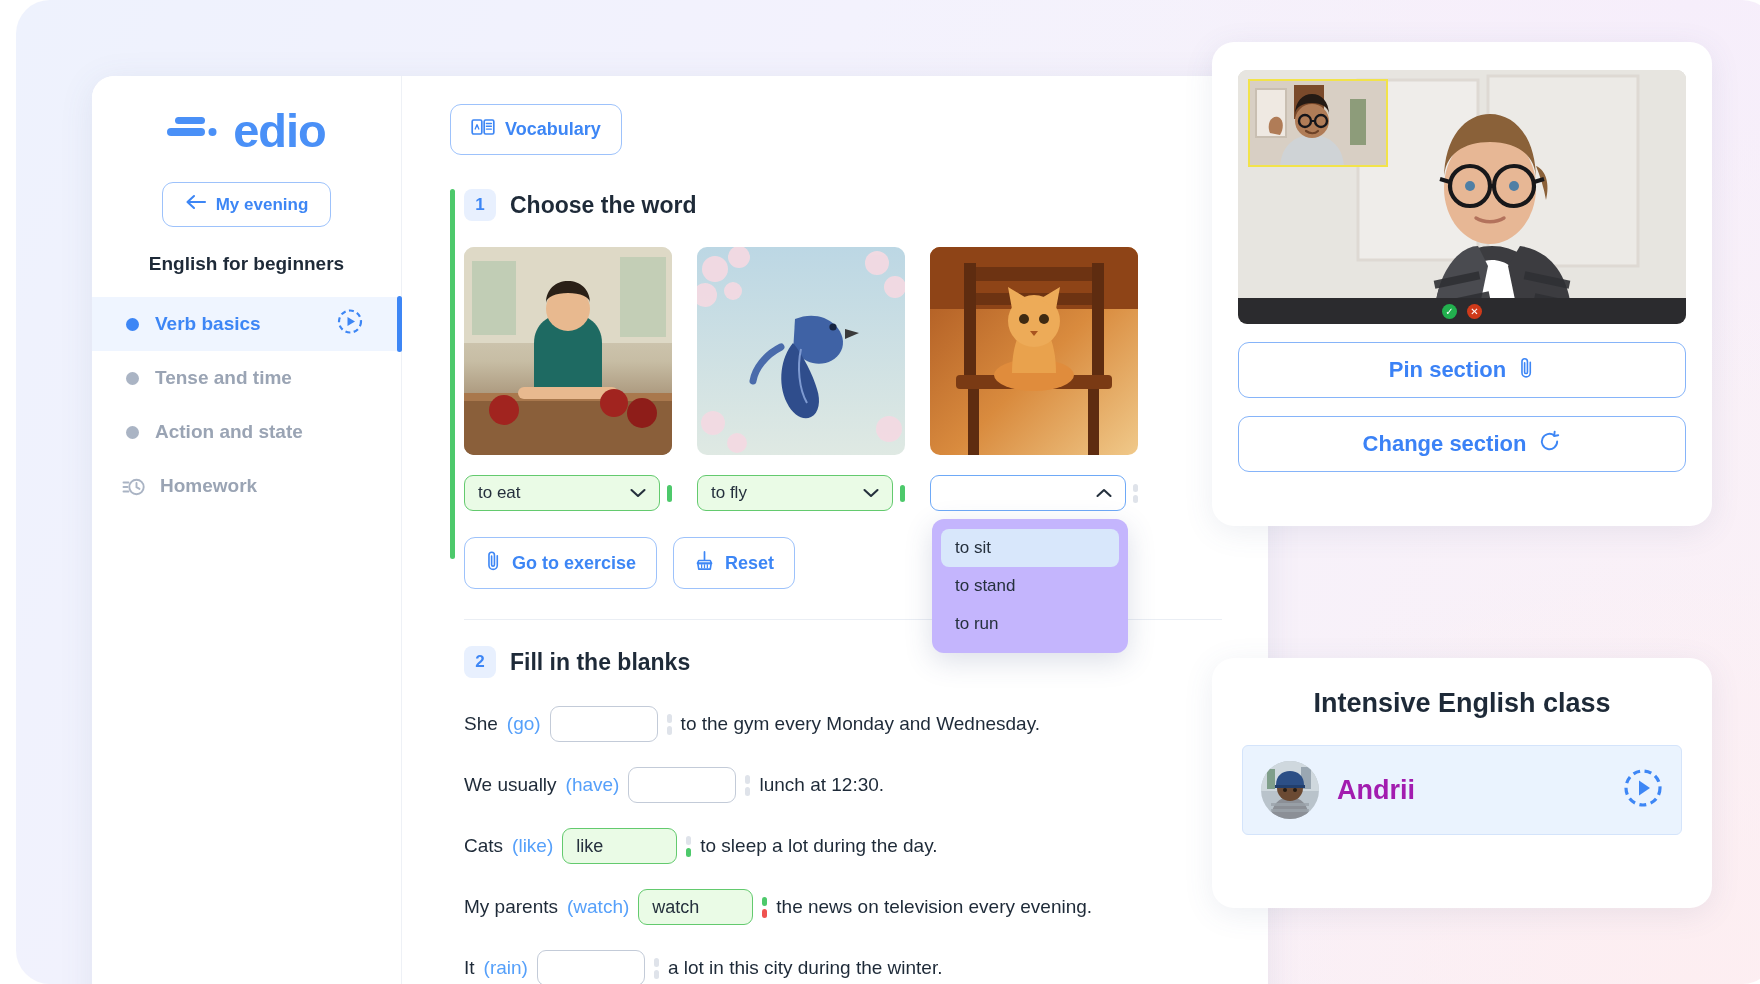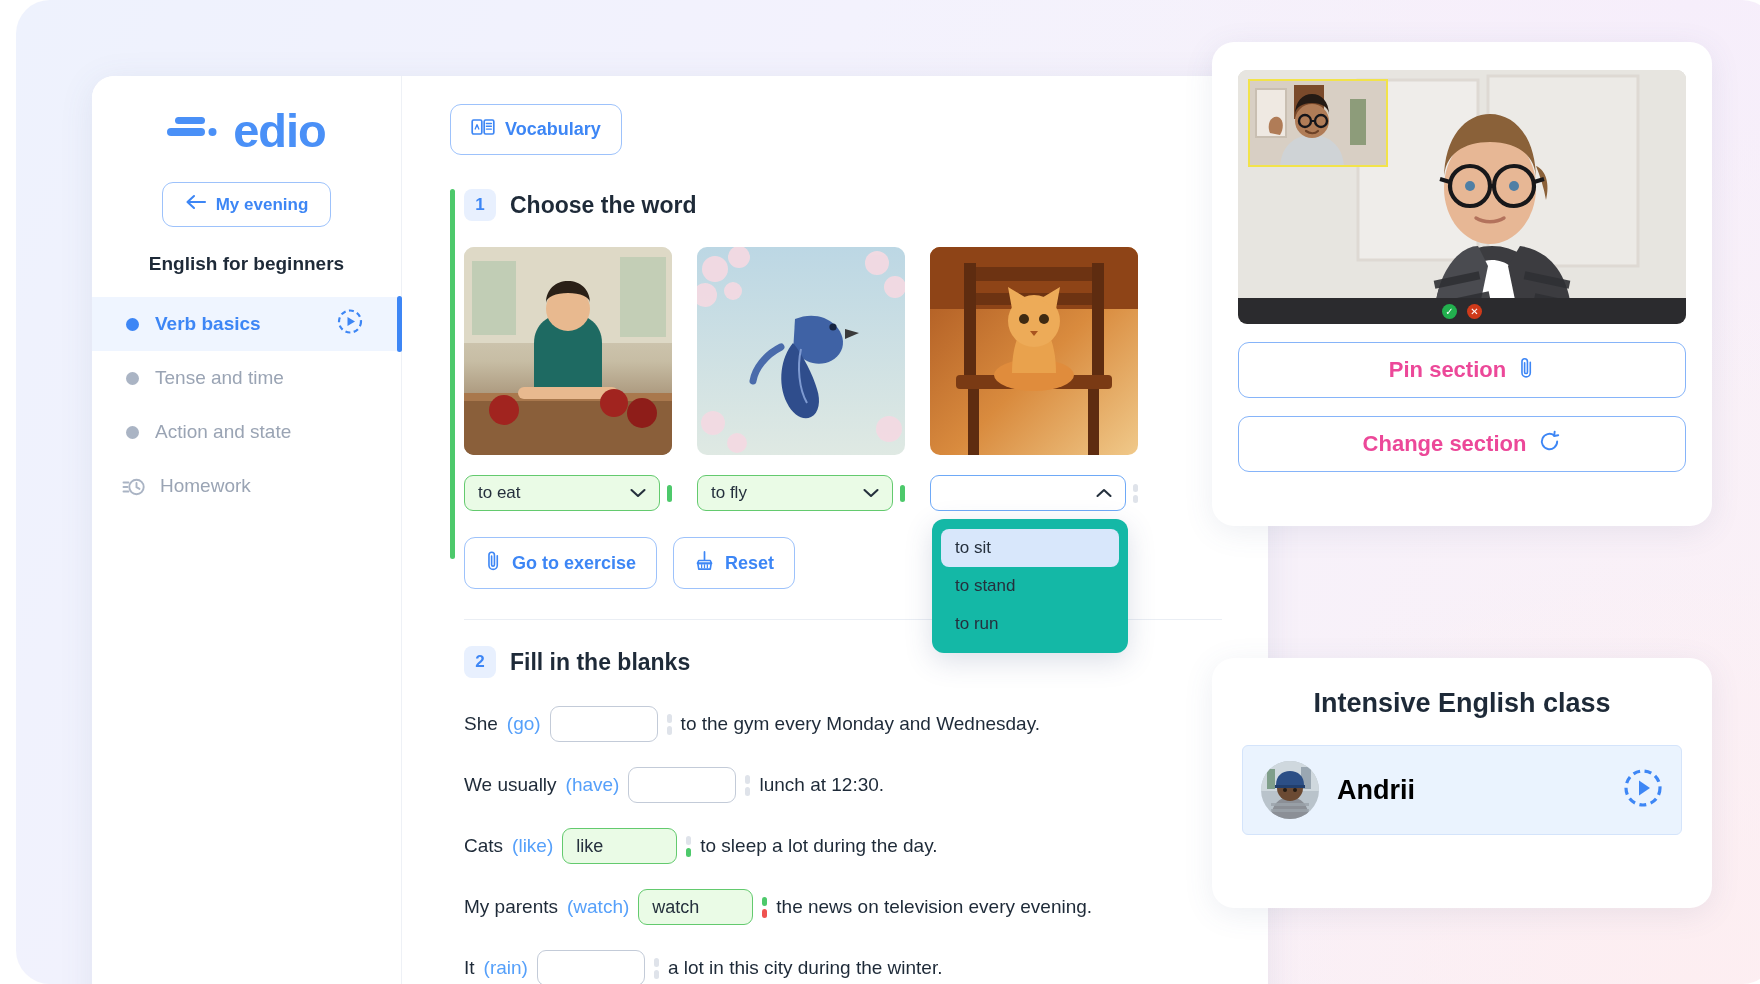--- a/index.html
+++ b/index.html
@@ -67,21 +67,21 @@
     font-size: 19px; font-weight: 700; color: #1e2a38;
   }
   .nav-item {
     display: flex; align-items: center; gap: 16px;
     padding: 16px 0 16px 34px; cursor: pointer; position: relative;
     font-size: 19px;
   }
   .nav-item .dot { width: 13px; height: 13px; border-radius: 50%; background: #aab4c4; flex: 0 0 13px;}
   .nav-item.active { background: #eff5ff; }
   .nav-item.active .dot { background: #3d86f5; }
-  .nav-item .label { color: #9aa4b4; font-weight: 400; }
+  .nav-item .label { color: #9aa4b4; font-weight: 700; }
   .nav-item.active .label { color: #3d86f5; font-weight: 700; }
   .nav-item .play-badge { position: absolute; right: 38px; top: 50%; transform: translateY(-50%); }
   .active-bar {
     position: absolute; right: -1px; width: 5px; height: 56px;
     background: #3d86f5; border-radius: 4px;
   }
   .nav-item .hw-icon { width: 22px; height: 22px; flex: 0 0 22px; margin-left: -4px;}
 
   
   #content { flex: 1; position: relative; padding: 28px 0 0 48px; }
@@ -120,21 +120,21 @@
   }
   .sel.correct { background: #eafbe6; border: 1.5px solid #63ca6e; color: #25303d; }
   .sel.open { background: #ffffff; border: 1.5px solid #6ea9f7; color: #25303d; }
   .marker { width: 5px; height: 17px; border-radius: 3px; }
   .marker.green { background: #4dc96b; }
   .marker.grey { background: #dfe3ea; }
   .marker-stack { display:flex; flex-direction:column; gap:3px; }
 
   .dropdown {
     position: absolute; left: 2px; top: 44px; width: 196px;
-    background: #14b8a6; border-radius: 12px;
+    background: #c4b5fd; border-radius: 12px;
     box-shadow: 0 8px 28px rgba(60,80,130,.18);
     padding: 10px 9px; z-index: 40;
   }
   .dd-item {
     padding: 9px 14px; font-size: 17px; color: #25303d;
     border-radius: 8px; cursor: pointer;
   }
   .dd-item.selected { background: #d8e7fb; }
 
   .btn-row { display: flex; gap: 16px; margin-top: 26px; }
@@ -185,40 +185,40 @@
   }
   .vb-btn { width: 15px; height: 15px; border-radius: 50%;
     display: flex; align-items: center; justify-content: center;
     font-size: 10px; color: #fff; cursor: pointer; }
   .vb-accept { background: #22b04e; }
   .vb-decline { background: #cf3a1a; }
 
   .wide-btn {
     width: 448px; height: 56px; margin-top: 18px;
     border: 1.6px solid #86b4f9; border-radius: 11px; background: #fff;
-    color: #ec4899; font-size: 22px; font-weight: 700; cursor: pointer;
+    color: #3b82f6; font-size: 22px; font-weight: 700; cursor: pointer;
     display: flex; align-items: center; justify-content: center; gap: 12px;
     font-family: inherit;
   }
 
   #class-card {
     position: absolute; left: 1196px; top: 658px;
     width: 500px; height: 250px;
     background: #fff; border-radius: 22px;
     box-shadow: 0 6px 30px rgba(80,95,140,.10);
     padding: 30px 30px;
   }
   #class-title { text-align: center; font-size: 27px; font-weight: 700; color: #1e2a38; }
   #student-row {
     margin-top: 26px; height: 90px; background: #eaf3fe;
     border: 1px solid #d4e4fb; border-radius: 6px;
     display: flex; align-items: center; padding: 0 18px; gap: 18px; cursor: pointer;
   }
   #student-avatar { width: 58px; height: 58px; border-radius: 50%; overflow: hidden; flex:0 0 58px; }
-  #student-name { font-size: 27px; font-weight: 700; color: #000000; flex: 1; }
+  #student-name { font-size: 27px; font-weight: 700; color: #a21caf; flex: 1; }
 </style>
 </head>
 <body>
 
 <div id="app-frame">
 
   <div id="main-card">
 
     <div id="sidebar">
 

